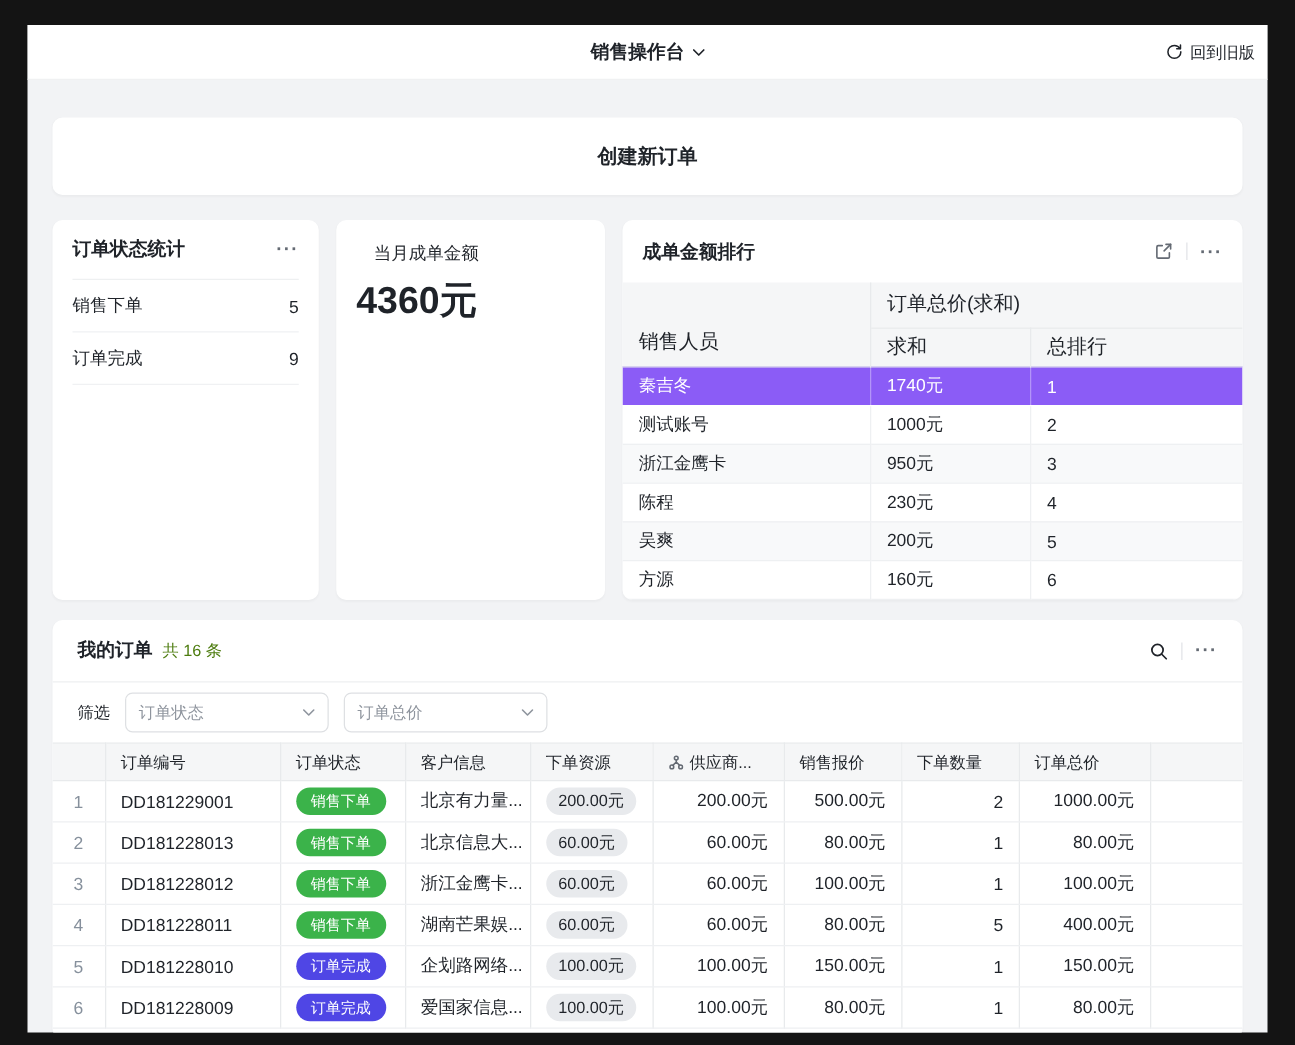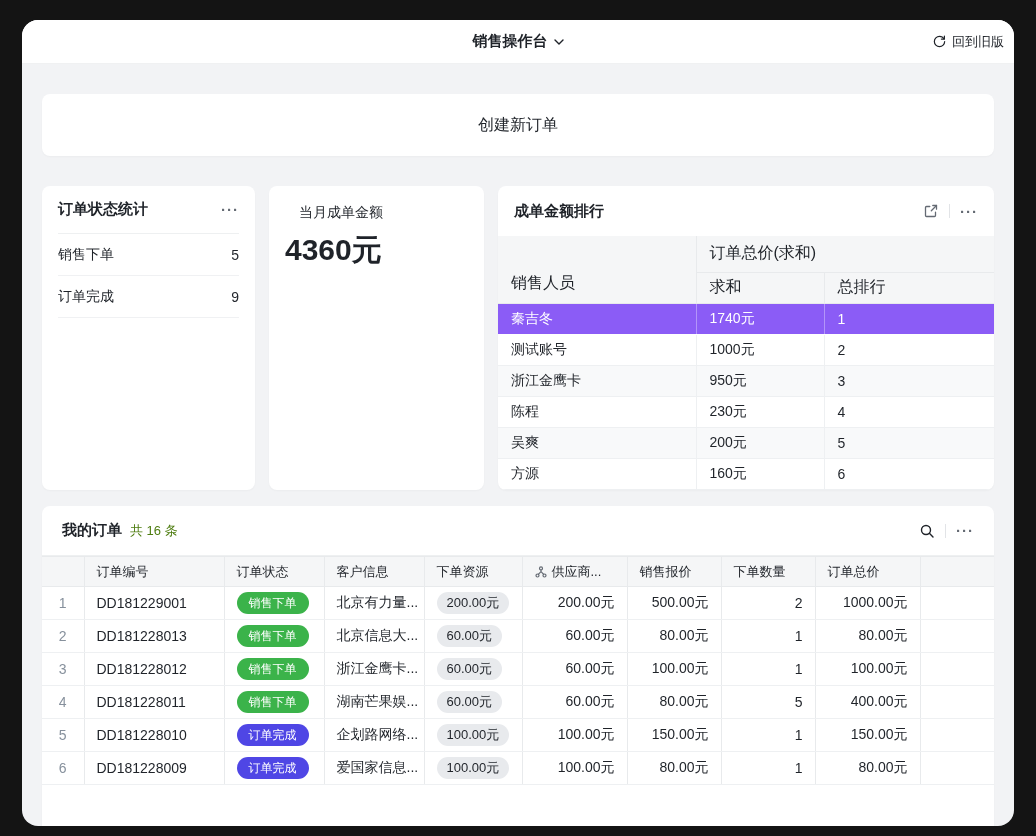--- a/index.html
+++ b/index.html
@@ -6,39 +6,39 @@
   html,body { margin:0; padding:0; }
   body {
     width:1036px; height:836px; position:relative;
     background:#141414;
     font-family:"Liberation Sans","DejaVu Sans",sans-serif;
     color:#1f2329;
     overflow:hidden;
   }
   .window {
     position:absolute; left:22px; top:20px; width:992px; height:806px;
-    background:#f2f3f5; border-radius:16px; overflow:hidden;
+    background:#f2f3f5; border-radius:0; overflow:hidden;
   }
   
   .app-header {
     height:44px; background:#fff; position:relative;
     display:flex; align-items:center; justify-content:center;
     border-bottom:1px solid #f0f1f2;
   }
   .title-group { display:flex; align-items:center; gap:6px; font-size:15px; font-weight:600; cursor:pointer; }
   .header-right {
     position:absolute; right:10px; top:0; height:100%;
     display:flex; align-items:center; gap:5px; font-size:13px; cursor:pointer;
   }
   
   .content { padding:30px 20px 0; }
   .card { background:#fff; border-radius:8px; box-shadow:0 1px 2px rgba(31,35,41,0.03); }
   .create-card {
     height:62px; display:flex; align-items:center; justify-content:center;
-    font-size:16px; font-weight:400; margin-bottom:30px; cursor:pointer;
+    font-size:16px; font-weight:700; margin-bottom:20px; cursor:pointer;
   }
   .stats-row { display:flex; gap:14px; height:304px; margin-bottom:16px; }
 
   .card-head { height:50px; display:flex; align-items:center; justify-content:space-between; }
   .card-title { font-size:15px; font-weight:700; }
   .more { color:#646a73; font-size:15px; font-weight:700; letter-spacing:1px; line-height:1; cursor:pointer; }
   .head-icons { display:flex; align-items:center; gap:10px; }
   .v-div { width:1px; height:14px; background:#e2e4e7; }
 
   
@@ -253,20 +253,39 @@
             <svg viewBox="0 0 16 16" width="16" height="16" fill="none" stroke="#1f2329" stroke-width="1.4" stroke-linecap="round">
                 <circle cx="7" cy="7" r="4.5"></circle>
                 <path d="M10.6 10.6L14 14"></path>
               </svg>
           </span>
           <span class="v-div"></span>
           <span class="more">···</span>
         </span>
       </div>
 
+      <div class="filter-row">
+        <span class="filter-label">筛选</span>
+        <div class="select">
+          <span class="ph">订单状态</span>
+          <span class="icon">
+            <svg viewBox="0 0 10 6" width="10" height="6" fill="none" stroke="#8f959e" stroke-width="1.3" stroke-linecap="round" stroke-linejoin="round">
+                <path d="M1 1l4 4 4-4"></path>
+              </svg>
+          </span>
+        </div>
+        <div class="select">
+          <span class="ph">订单总价</span>
+          <span class="icon">
+            <svg viewBox="0 0 10 6" width="10" height="6" fill="none" stroke="#8f959e" stroke-width="1.3" stroke-linecap="round" stroke-linejoin="round">
+                <path d="M1 1l4 4 4-4"></path>
+              </svg>
+          </span>
+        </div>
+      </div>
 
       <table class="ord">
         <colgroup>
           <col style="width:42px">
             <col style="width:140px">
             <col style="width:100px">
             <col style="width:100px">
           <col style="width:98px">
             <col style="width:105px">
             <col style="width:94px">

